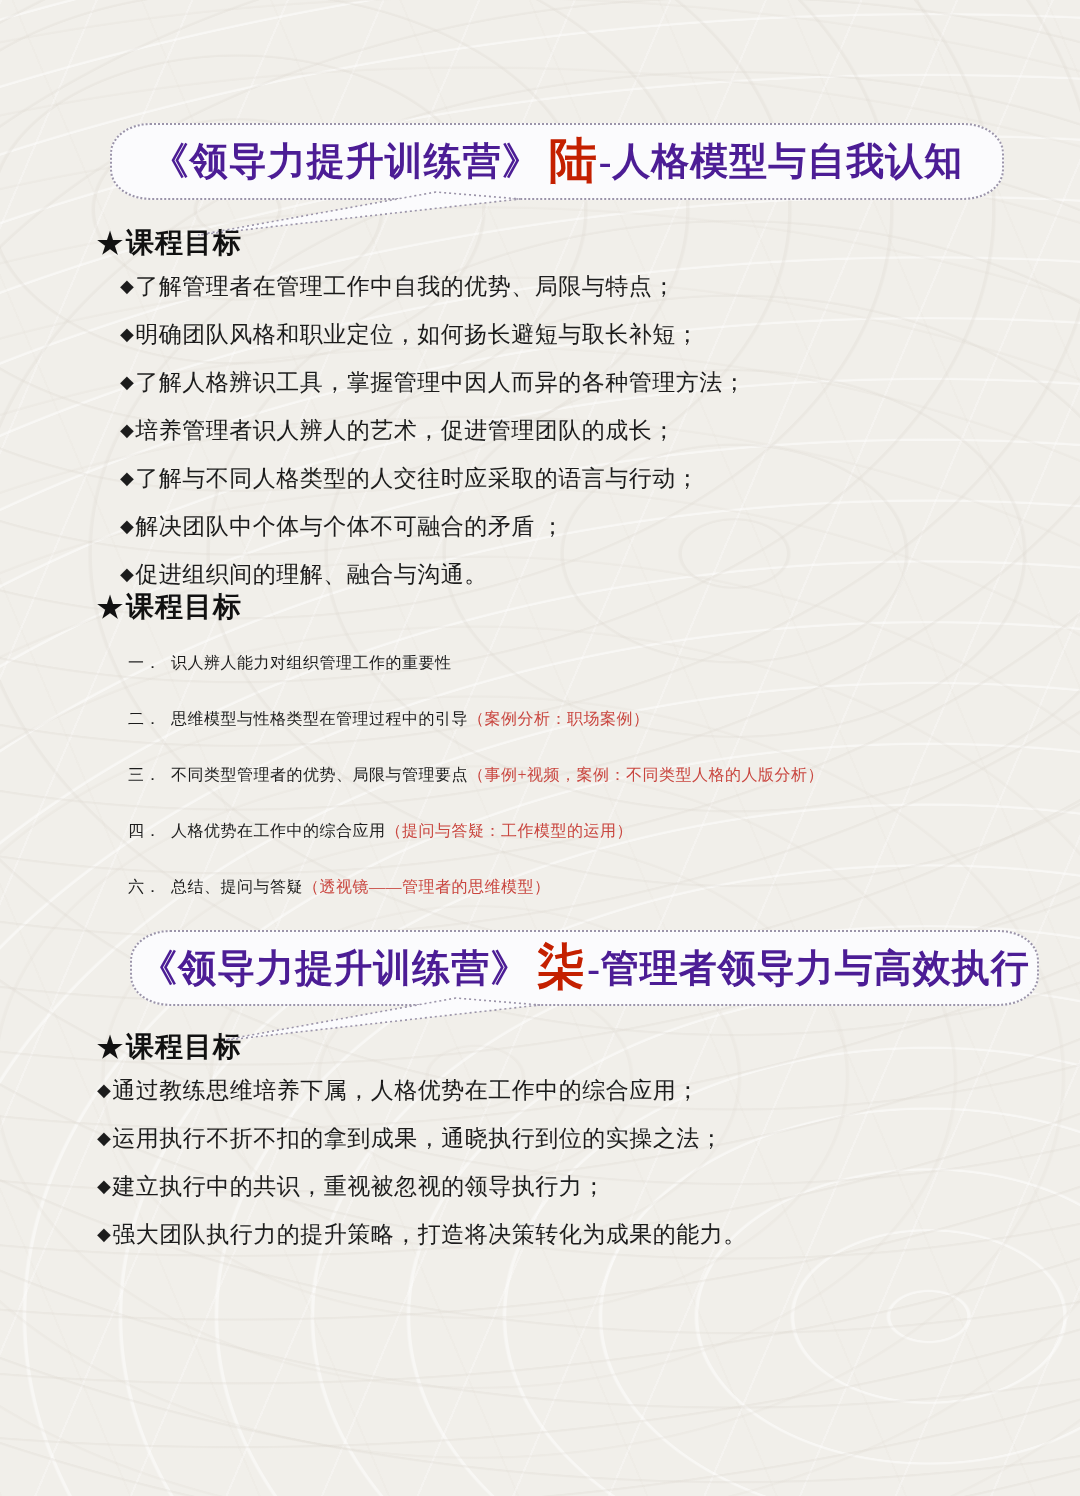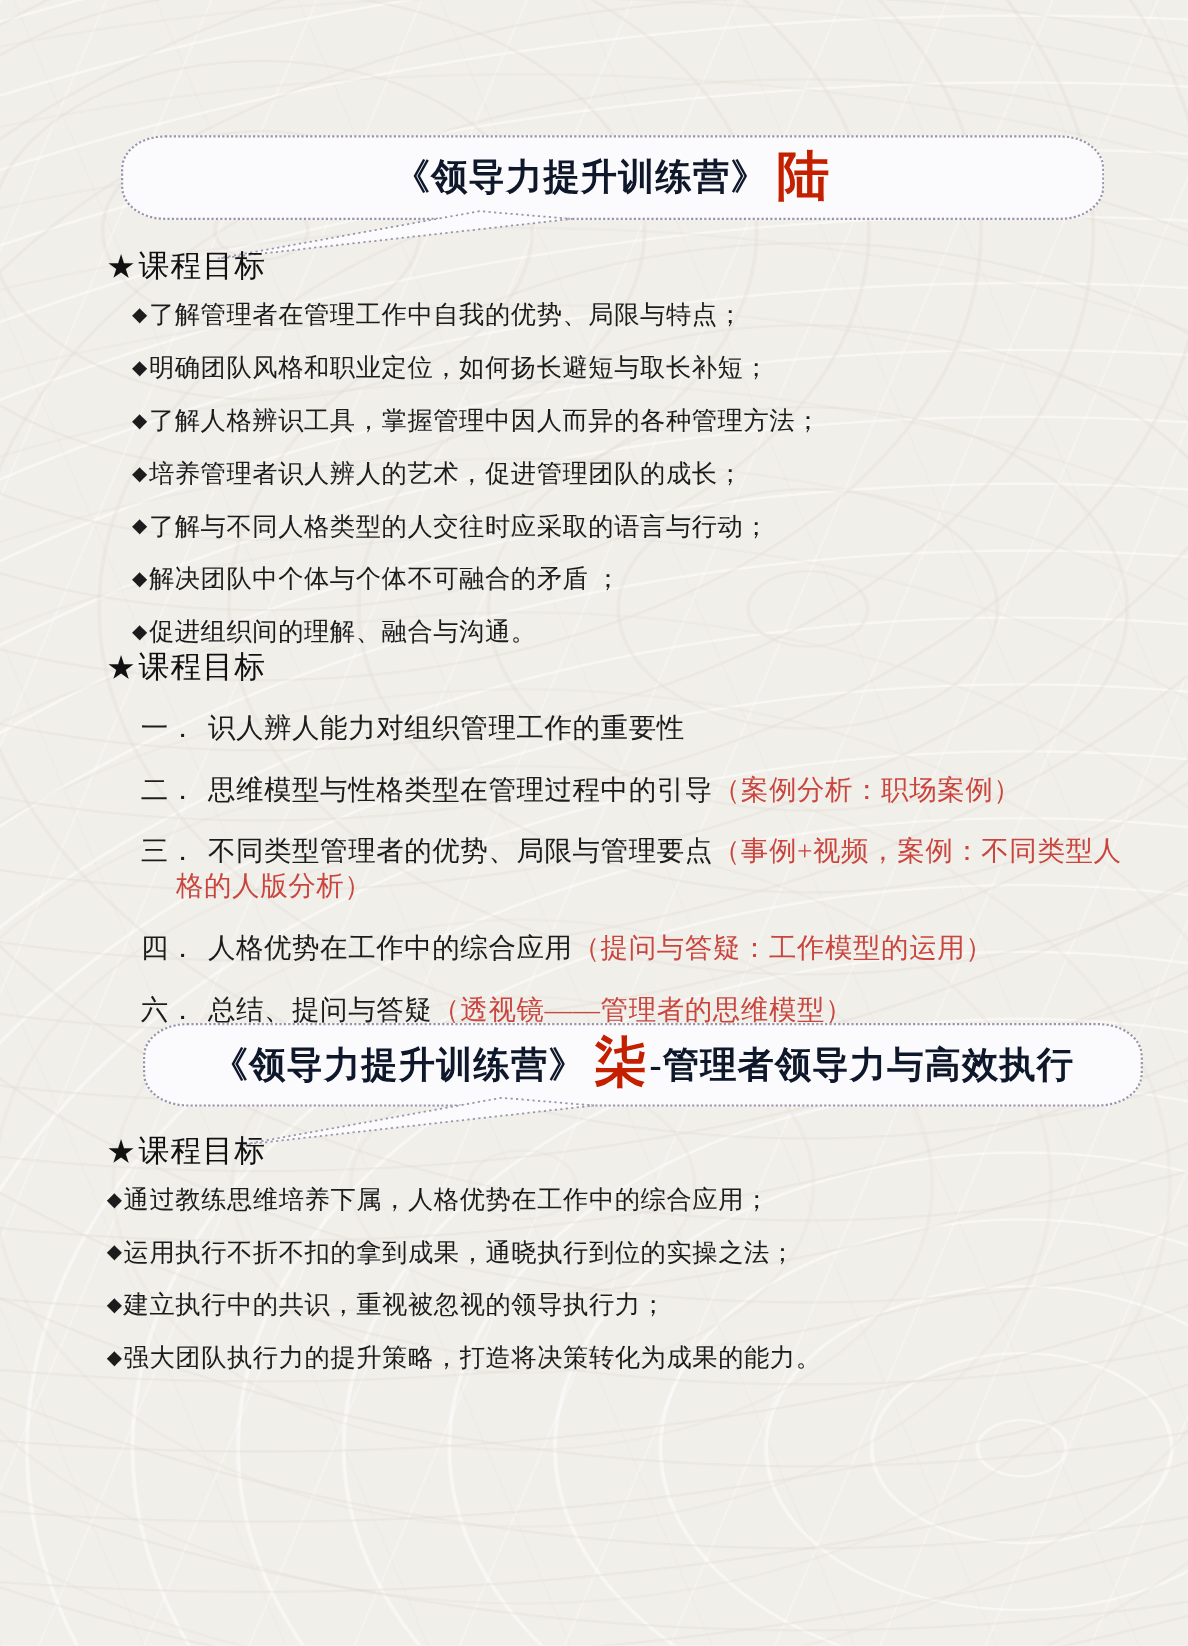--- a/index.html
+++ b/index.html
@@ -26,64 +26,65 @@
     background:#fbfbfd;
     border:2px dotted #9b94a9;
     border-radius:40px / 30px;
     display:flex;align-items:center;justify-content:center;
     white-space:nowrap;
   }
   .bubble1{left:110px;top:123px;width:890px;height:73px;}
   .bubble2{left:130px;top:930px;width:905px;height:72px;}
   .tail{position:absolute;left:72px;top:100%;margin-top:-7px;width:340px;height:48px;}
   .b-series,.b-sub{
-    font-size:33px;font-weight:bold;color:#0f172a;letter-spacing:1px;font-family:Liberation Serif, serif;
+    font-size:38px;font-weight:bold;color:#4c1d95;letter-spacing:1px;font-family:Liberation Serif, serif;
   }
   .b-num{
     font-size:48px;font-weight:bold;color:#c42000;line-height:1;
     margin:0 2px 0 8px;position:relative;top:-1px;
   }
   
   .sec{position:absolute;left:97px;width:940px;}
   .h{
-    margin:0 0 14px 0;font-size:28px;font-weight:normal;color:#111;
+    margin:0 0 14px 0;font-size:28px;font-weight:bold;color:#111;
     letter-spacing:1px;line-height:1.1;
   }
   .h .star{font-size:26px;margin-right:2px;}
   
   .bullet{
     font-size:23px;line-height:28px;margin-bottom:19px;
     letter-spacing:.5px;color:#1c1c1c;
   }
   .goals1-list{padding-left:23px;}
   .bullet .dm{font-size:18px;margin-right:1px;position:relative;top:-2px;}
   
   .outline-list{padding-left:31px;width:915px;}
   .o-item{
-    font-size:25px;line-height:32px;margin-bottom:14px;
+    font-size:16px;line-height:32px;margin-bottom:14px;
     letter-spacing:.5px;color:#1c1c1c;
     padding-left:32px;text-indent:-32px;margin-top:24px;
   }
   .o-num{margin-right:10px;}
   .red{color:#c9463f;}
   .sec-goals1{top:228px;}
   .sec-outline{top:592px;}
   .sec-goals2{top:1032px;}
 </style>
 </head>
 <body>
 
 <div class="page">
 
   <div class="bubble bubble1">
     <svg class="tail" viewBox="0 0 340 48">
       <path d="M 252 1 L 14 44 L 336 8 Z" fill="#fbfbfd" stroke="#9b94a9" stroke-width="1.6" stroke-dasharray="2 3"></path>
     </svg>
     <span class="b-series">《领导力提升训练营》</span>
       <span class="b-num">陆</span>
+      <span class="b-sub">-人格模型与自我认知</span>
   </div>
 
   <section class="sec sec-goals1">
     <h2 class="h"><span class="star">★</span><span>课程目标</span></h2>
     <div class="goals1-list">
       <div class="bullet"><span class="dm">◆</span><span>了解管理者在管理工作中自我的优势、局限与特点；</span></div>
       <div class="bullet"><span class="dm">◆</span><span>明确团队风格和职业定位，如何扬长避短与取长补短；</span></div>
       <div class="bullet"><span class="dm">◆</span><span>了解人格辨识工具，掌握管理中因人而异的各种管理方法；</span></div>
       <div class="bullet"><span class="dm">◆</span><span>培养管理者识人辨人的艺术，促进管理团队的成长；</span></div>
       <div class="bullet"><span class="dm">◆</span><span>了解与不同人格类型的人交往时应采取的语言与行动；</span></div>

